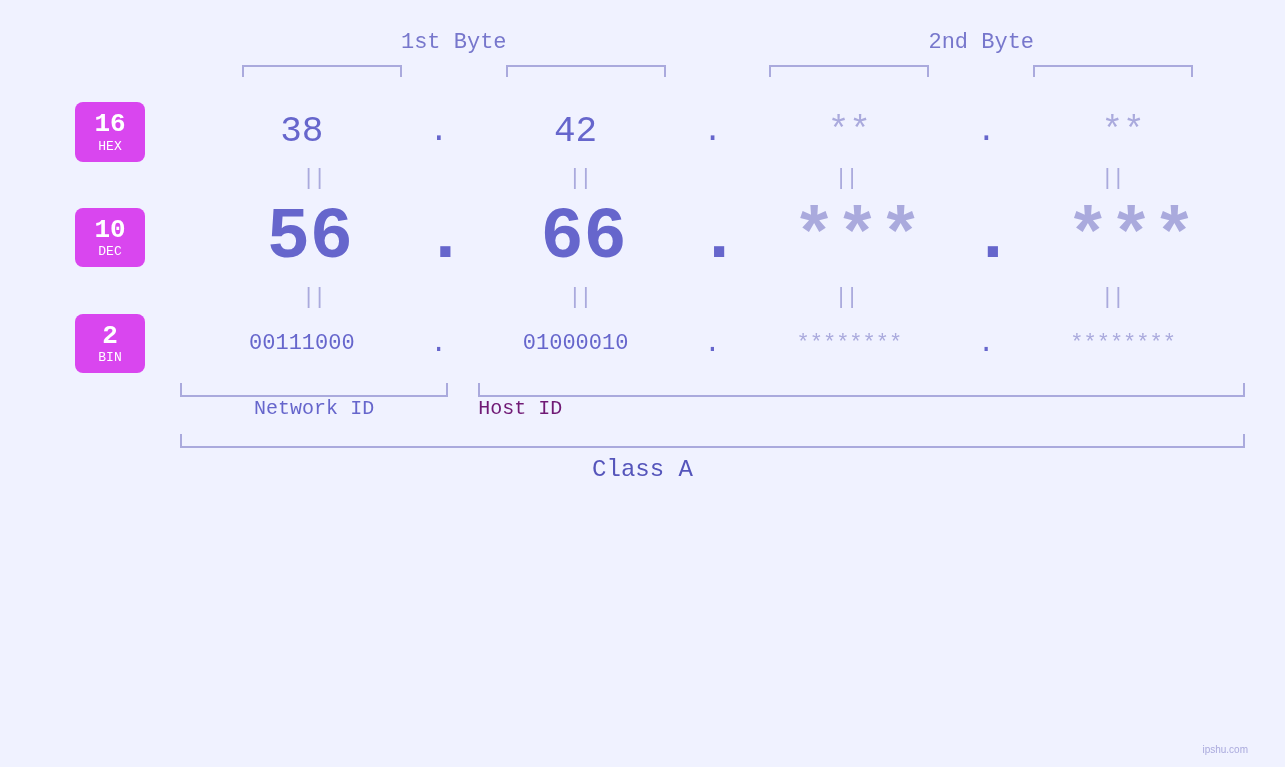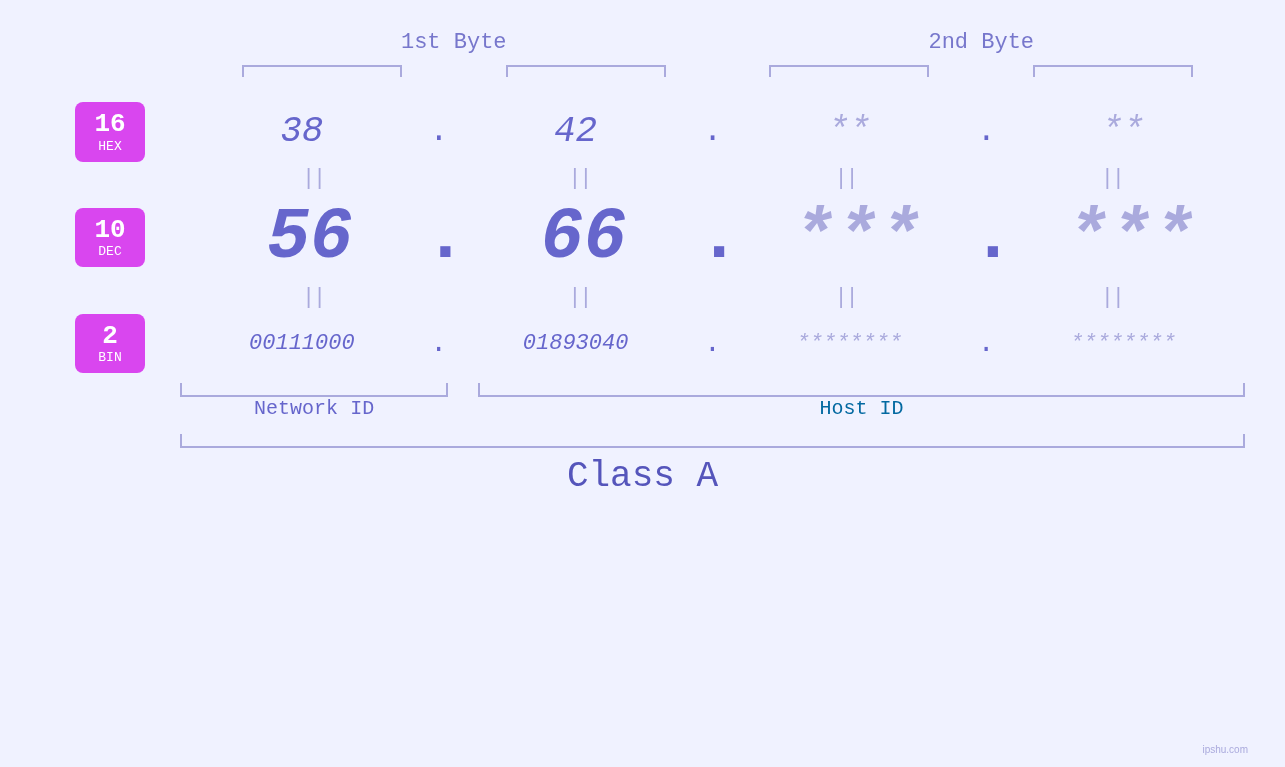--- a/index.html
+++ b/index.html
@@ -104,21 +104,20 @@
     .byte-cell {
       flex: 1;
       display: flex;
       align-items: center;
       justify-content: center;
     }
 
     .byte-value {
       color: #6666cc;
       text-align: center;
-      font-style: italic;
     }
 
     .sep {
       color: #6666cc;
       font-size: 32px;
       flex-shrink: 0;
       width: 30px;
       text-align: center;
     }
 
@@ -163,21 +162,21 @@
     }
 
     .equals-sign {
       color: #aaaadd;
       font-size: 22px;
       letter-spacing: -2px;
     }
 
     .class-label {
       color: #5555bb;
-      font-size: 36px;
+      font-size: 24px;
       margin-top: 10px;
       text-align: center;
     }
 
     .watermark {
       position: absolute;
       bottom: 12px;
       right: 37px;
       color: #aaaadd;
       font-size: 10px;
@@ -302,21 +301,21 @@
         <div class="num">2</div>
         <div class="base">BIN</div>
       </div>
     </div>
     <div class="byte-cells">
       <div class="byte-cell">
         <span class="byte-value bin-val">00111000</span>
       </div>
       <div class="sep" style="font-size:28px;">.</div>
       <div class="byte-cell">
-        <span class="byte-value bin-val">01893040</span>
+        <span class="byte-value bin-val">01000010</span>
       </div>
       <div class="sep" style="font-size:28px;">.</div>
       <div class="byte-cell">
         <span class="byte-value bin-val masked">********</span>
       </div>
       <div class="sep" style="font-size:28px;">.</div>
       <div class="byte-cell">
         <span class="byte-value bin-val masked">********</span>
       </div>
     </div>
@@ -324,21 +323,21 @@
 
   <div style="display:flex; width:100%; padding-left:140px; margin-top:6px;">
     <div style="width:calc(25% + 2px); height:14px; border-bottom:2px solid #aaaadd; border-left:2px solid #aaaadd; border-right:2px solid #aaaadd;"></div>
     <div style="width:30px;"></div>
     <div style="flex:1; height:14px; border-bottom:2px solid #aaaadd; border-left:2px solid #aaaadd; border-right:2px solid #aaaadd;"></div>
   </div>
 
   <div style="display:flex; width:100%; padding-left:140px; ">
     <div style="width:calc(25% + 2px); text-align:center; color:#6666cc; font-size:20px;">Network ID</div>
     <div style="width:30px;"></div>
-    <div style="flex:1; text-align:center; color:#0369a1; font-size:20px;">Host ID</div>
+    <div style="flex:1; text-align:left; color:#701a75; font-size:20px;">Host ID</div>
   </div>
 
   <div style="display:flex; width:100%; padding-left:140px; margin-top:14px;">
     <div style="flex:1; height:14px; border-bottom:2px solid #aaaadd; border-left:2px solid #aaaadd; border-right:2px solid #aaaadd;"></div>
   </div>
 
   <div style="width:100%; text-align:center; margin-top:8px;">
     <span class="class-label">Class A</span>
   </div>
 

